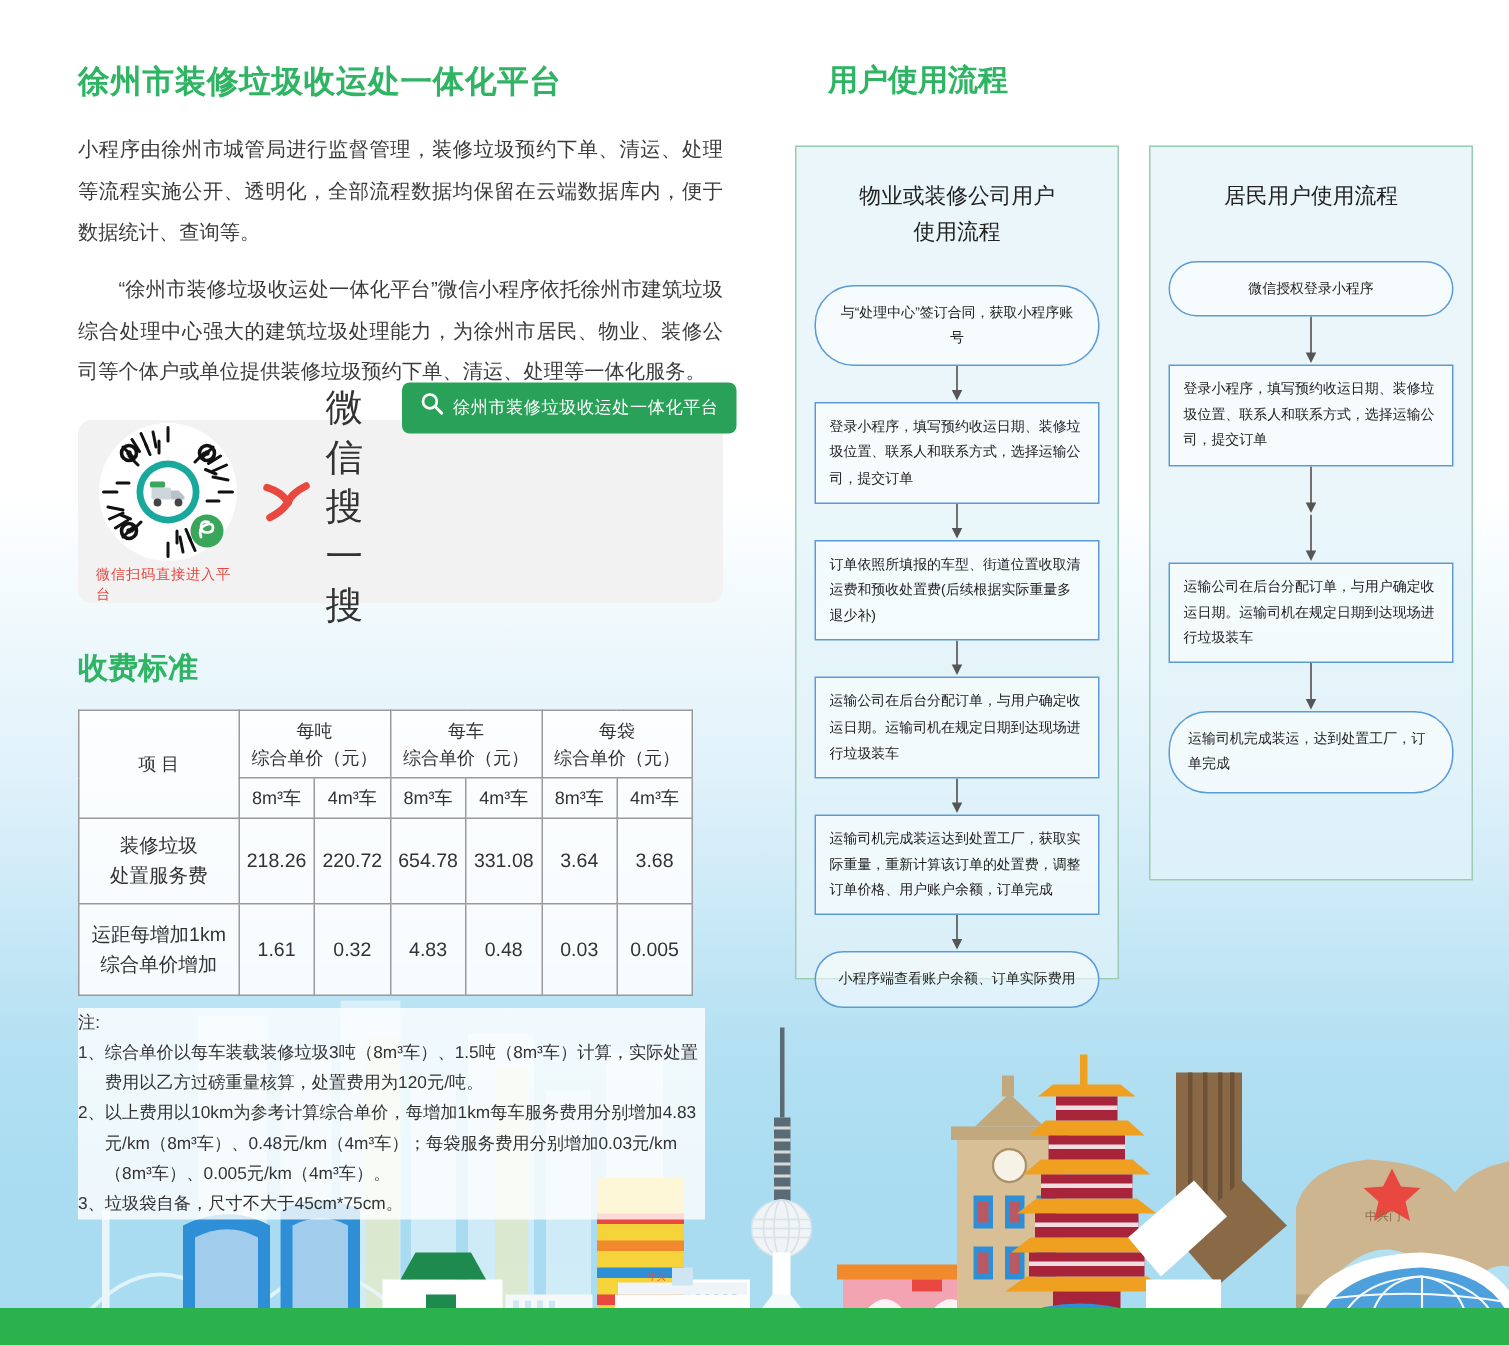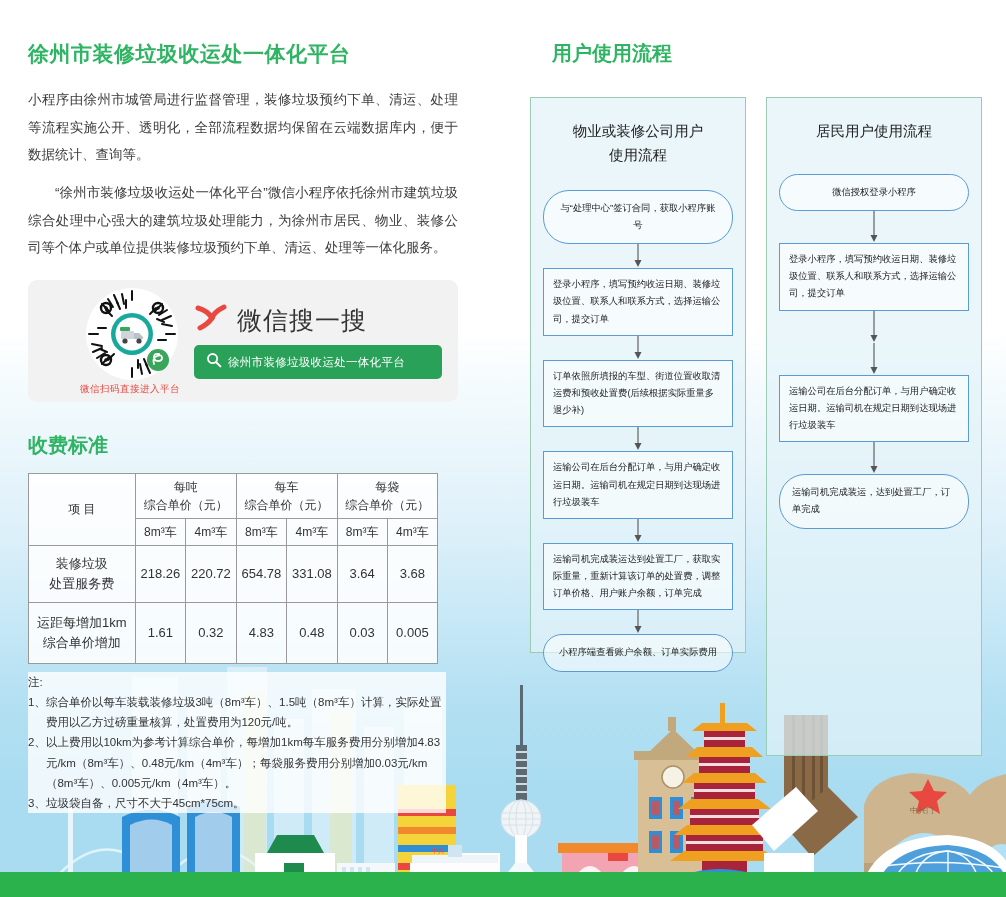--- a/index.html
+++ b/index.html
@@ -10,34 +10,34 @@
   }
   
   #bg{position:absolute;inset:0;z-index:0;
       background:linear-gradient(to bottom,
         #ffffff 0px,#ffffff 330px,#f2fafd 400px,
         #dff1fa 520px,#c7e8f6 620px,#b3e0f2 700px,#a9dcf1 790px,#a9dcf1 872px);}
   #skyline{position:absolute;left:12px;right:0;bottom:0;height:230px;z-index:1;}
   #grass{position:absolute;left:0;right:0;bottom:0;height:25px;background:#2bb24c;z-index:3;}
 
   
-  .left-col{position:absolute;left:28px;top:40px;width:430px;z-index:5;}
+  .left-col{position:absolute;left:52px;top:40px;width:430px;z-index:5;}
   h1.section-title{
     font-size:21px;font-weight:bold;color:#2fb463;margin:0 0 18px 0;letter-spacing:.5px;
   }
   p.para{font-size:13.5px;line-height:2.05;color:#3b3b3b;margin:0 0 10px 0;text-align:justify;}
   p.para.indent{text-indent:2em;}
 
   
   .qr-panel{margin-top:18px;background:#f2f2f2;border-radius:9px;
             height:122px;display:flex;align-items:center;padding:0 12px;box-sizing:border-box;}
   .qr-left{width:140px;display:flex;flex-direction:column;align-items:flex-end;}
   .qr-img{width:96px;height:96px;position:relative;}
   .qr-caption{font-size:9.5px;color:#e8483f;margin-top:1px;letter-spacing:.5px;}
-  .qr-right{flex:1;display:flex;flex-direction:column;justify-content:center;padding-left:14px;}
+  .qr-right{flex:1;display:flex;flex-direction:row;justify-content:center;padding-left:14px;}
   .wx-brand{display:flex;align-items:center;gap:9px;margin-bottom:8px;}
   .wx-brand-text{font-size:25px;color:#333;letter-spacing:1px;}
   .search-pill{background:#2aa158;border-radius:5px;height:34px;display:flex;align-items:center;
                padding:0 12px;gap:6px;width:248px;box-sizing:border-box;}
   .search-pill-text{color:#fff;font-size:11.5px;letter-spacing:.3px;white-space:nowrap;}
 
   
   .fee-title{font-size:20px;font-weight:bold;color:#2fb463;margin:30px 0 14px 0;}
   table.fee{border-collapse:collapse;width:410px;background:rgba(255,255,255,.86);}
   table.fee th,table.fee td{border:1px solid #9a9a9a;text-align:center;
@@ -53,21 +53,21 @@
   .notes .txt{flex:1;}
   .notes .plain{margin:0;}
 
   
   .right-col{position:absolute;left:530px;top:40px;width:452px;z-index:5;}
   h1.flow-title{font-size:20px;font-weight:bold;color:#2fb463;margin:0 0 30px 22px;}
   .panels{display:flex;gap:20px;}
   .panel{border:1.3px solid #9ccbb4;background:rgba(226,242,248,.72);
          box-sizing:border-box;padding:22px 12px 0 12px;}
   .panel.a{width:216px;height:556px;}
-  .panel.b{width:216px;height:659px;}
+  .panel.b{width:216px;height:490px;}
   .panel-head{text-align:center;font-size:14.5px;color:#222;line-height:1.65;margin-bottom:22px;}
   .node{border:1.2px solid #5b9bd5;box-sizing:border-box;background:rgba(255,255,255,.55);
         font-size:9.3px;color:#222;line-height:1.85;padding:7px 9px;}
   .node.term{border-radius:26px;text-align:center;padding:9px 12px;}
   .node.proc{text-align:left;}
   .arrow{height:24px;display:flex;justify-content:center;}
   .arrow svg{display:block;}
 </style>
 </head>
 <body>

